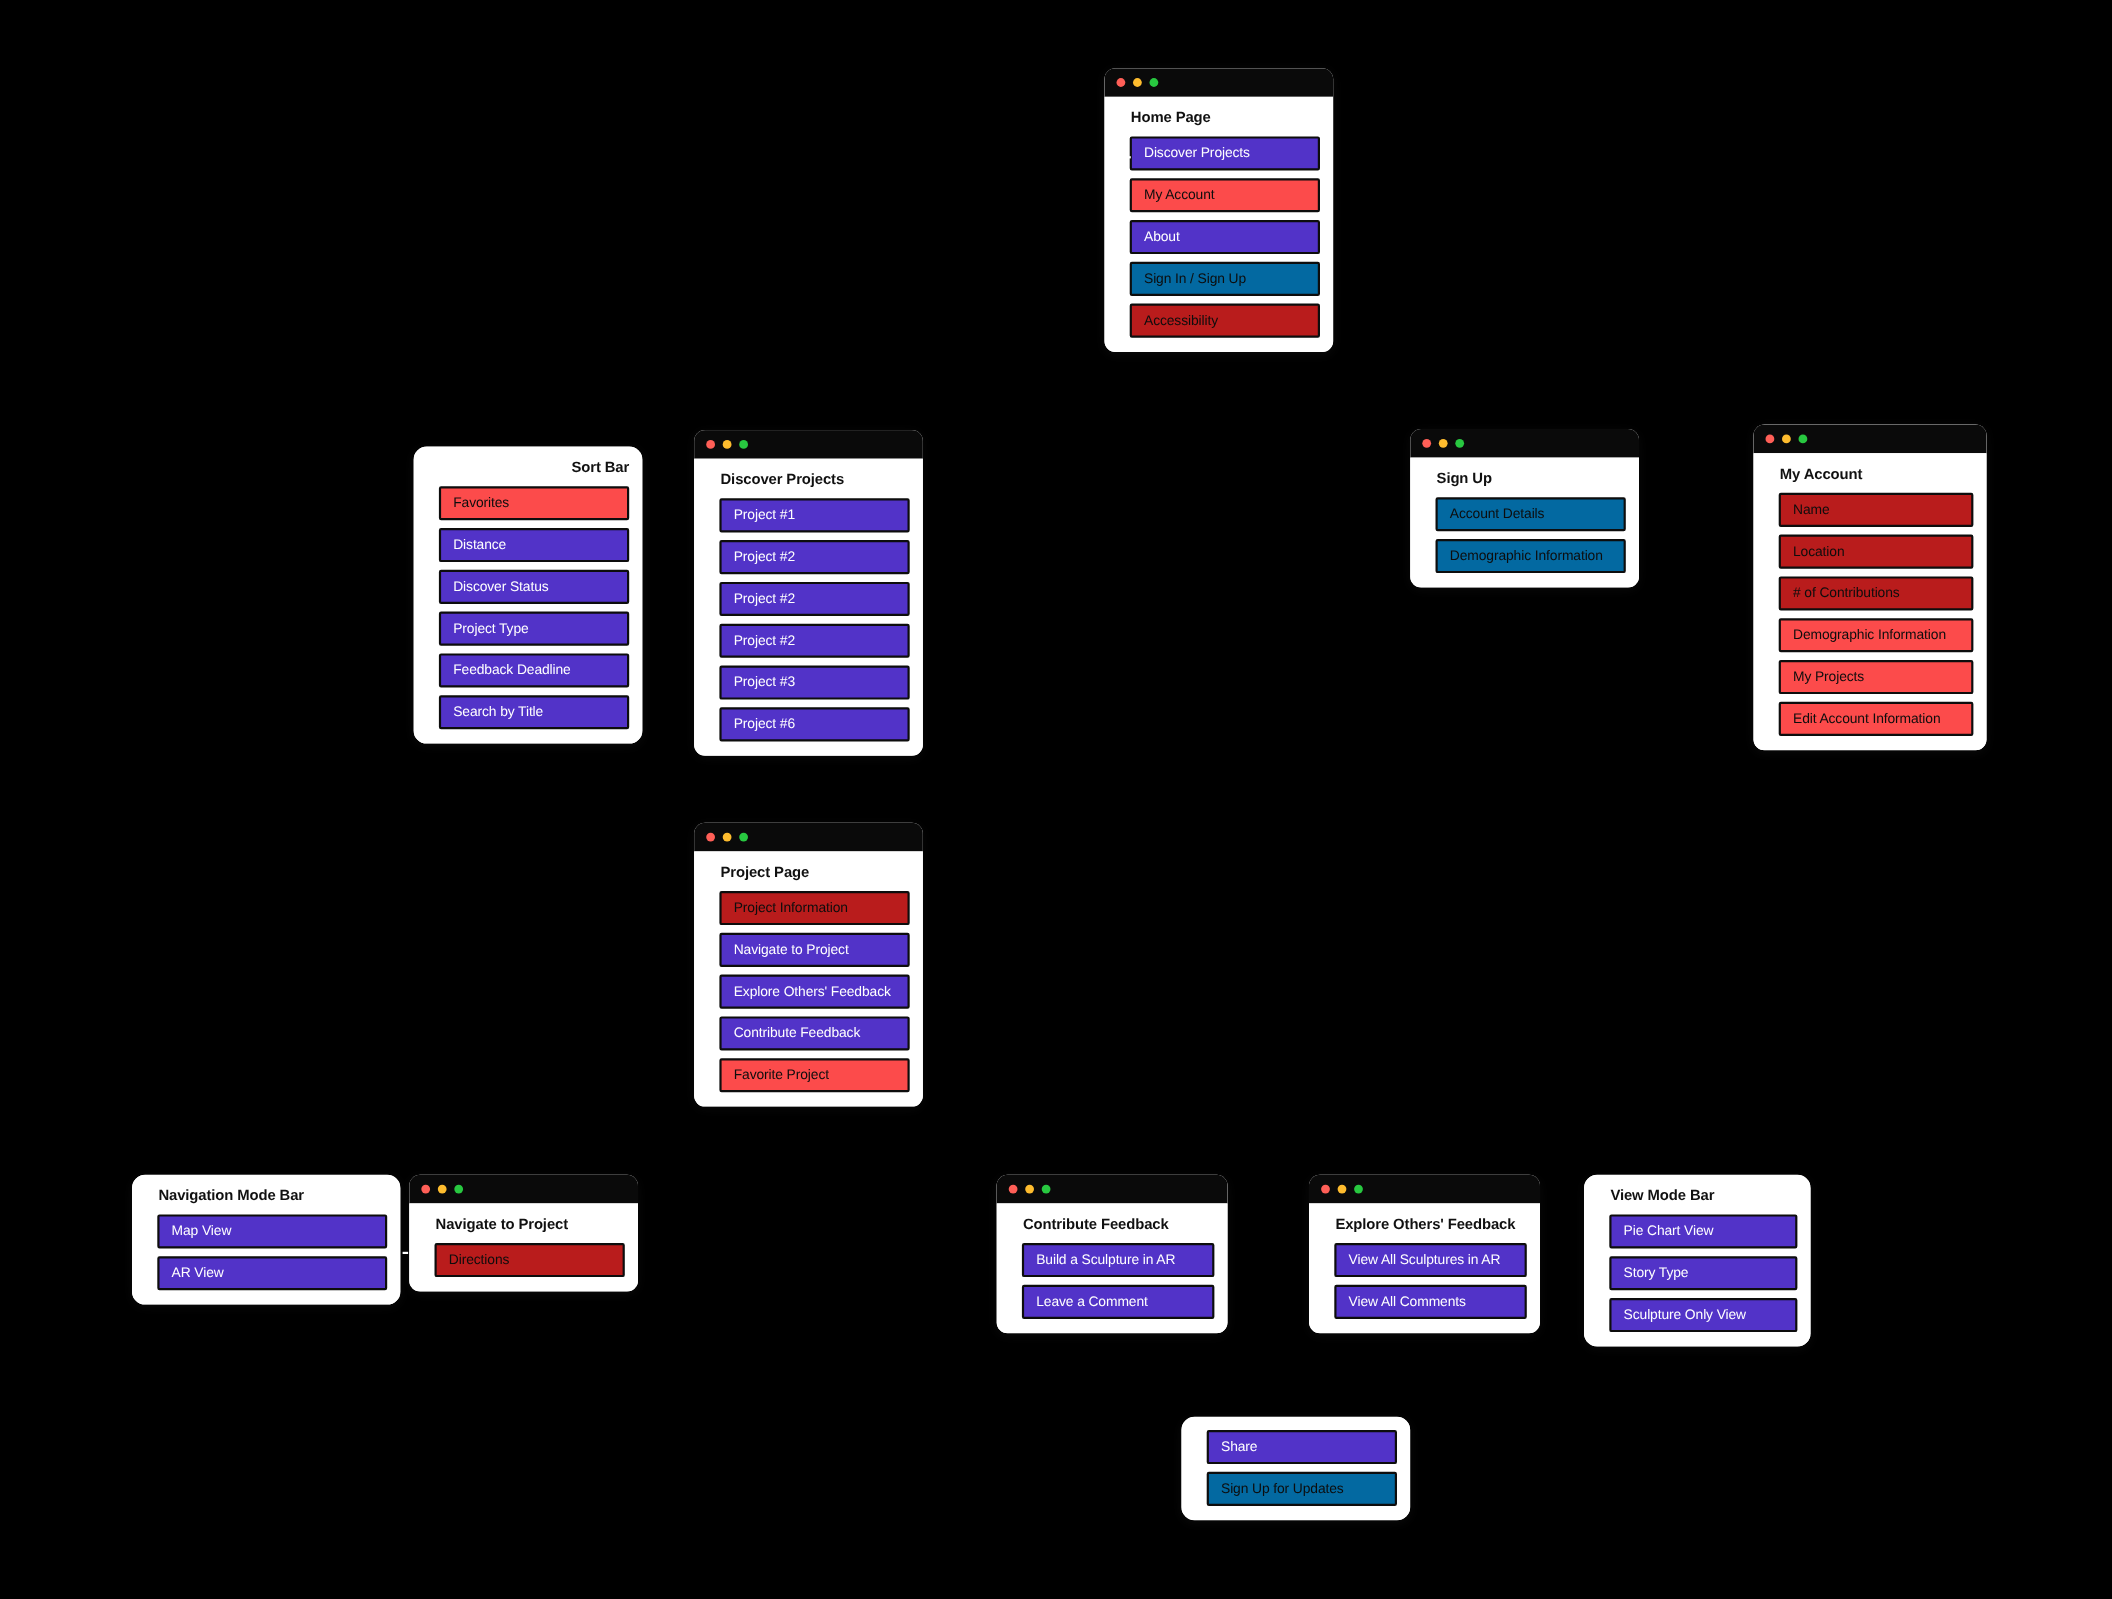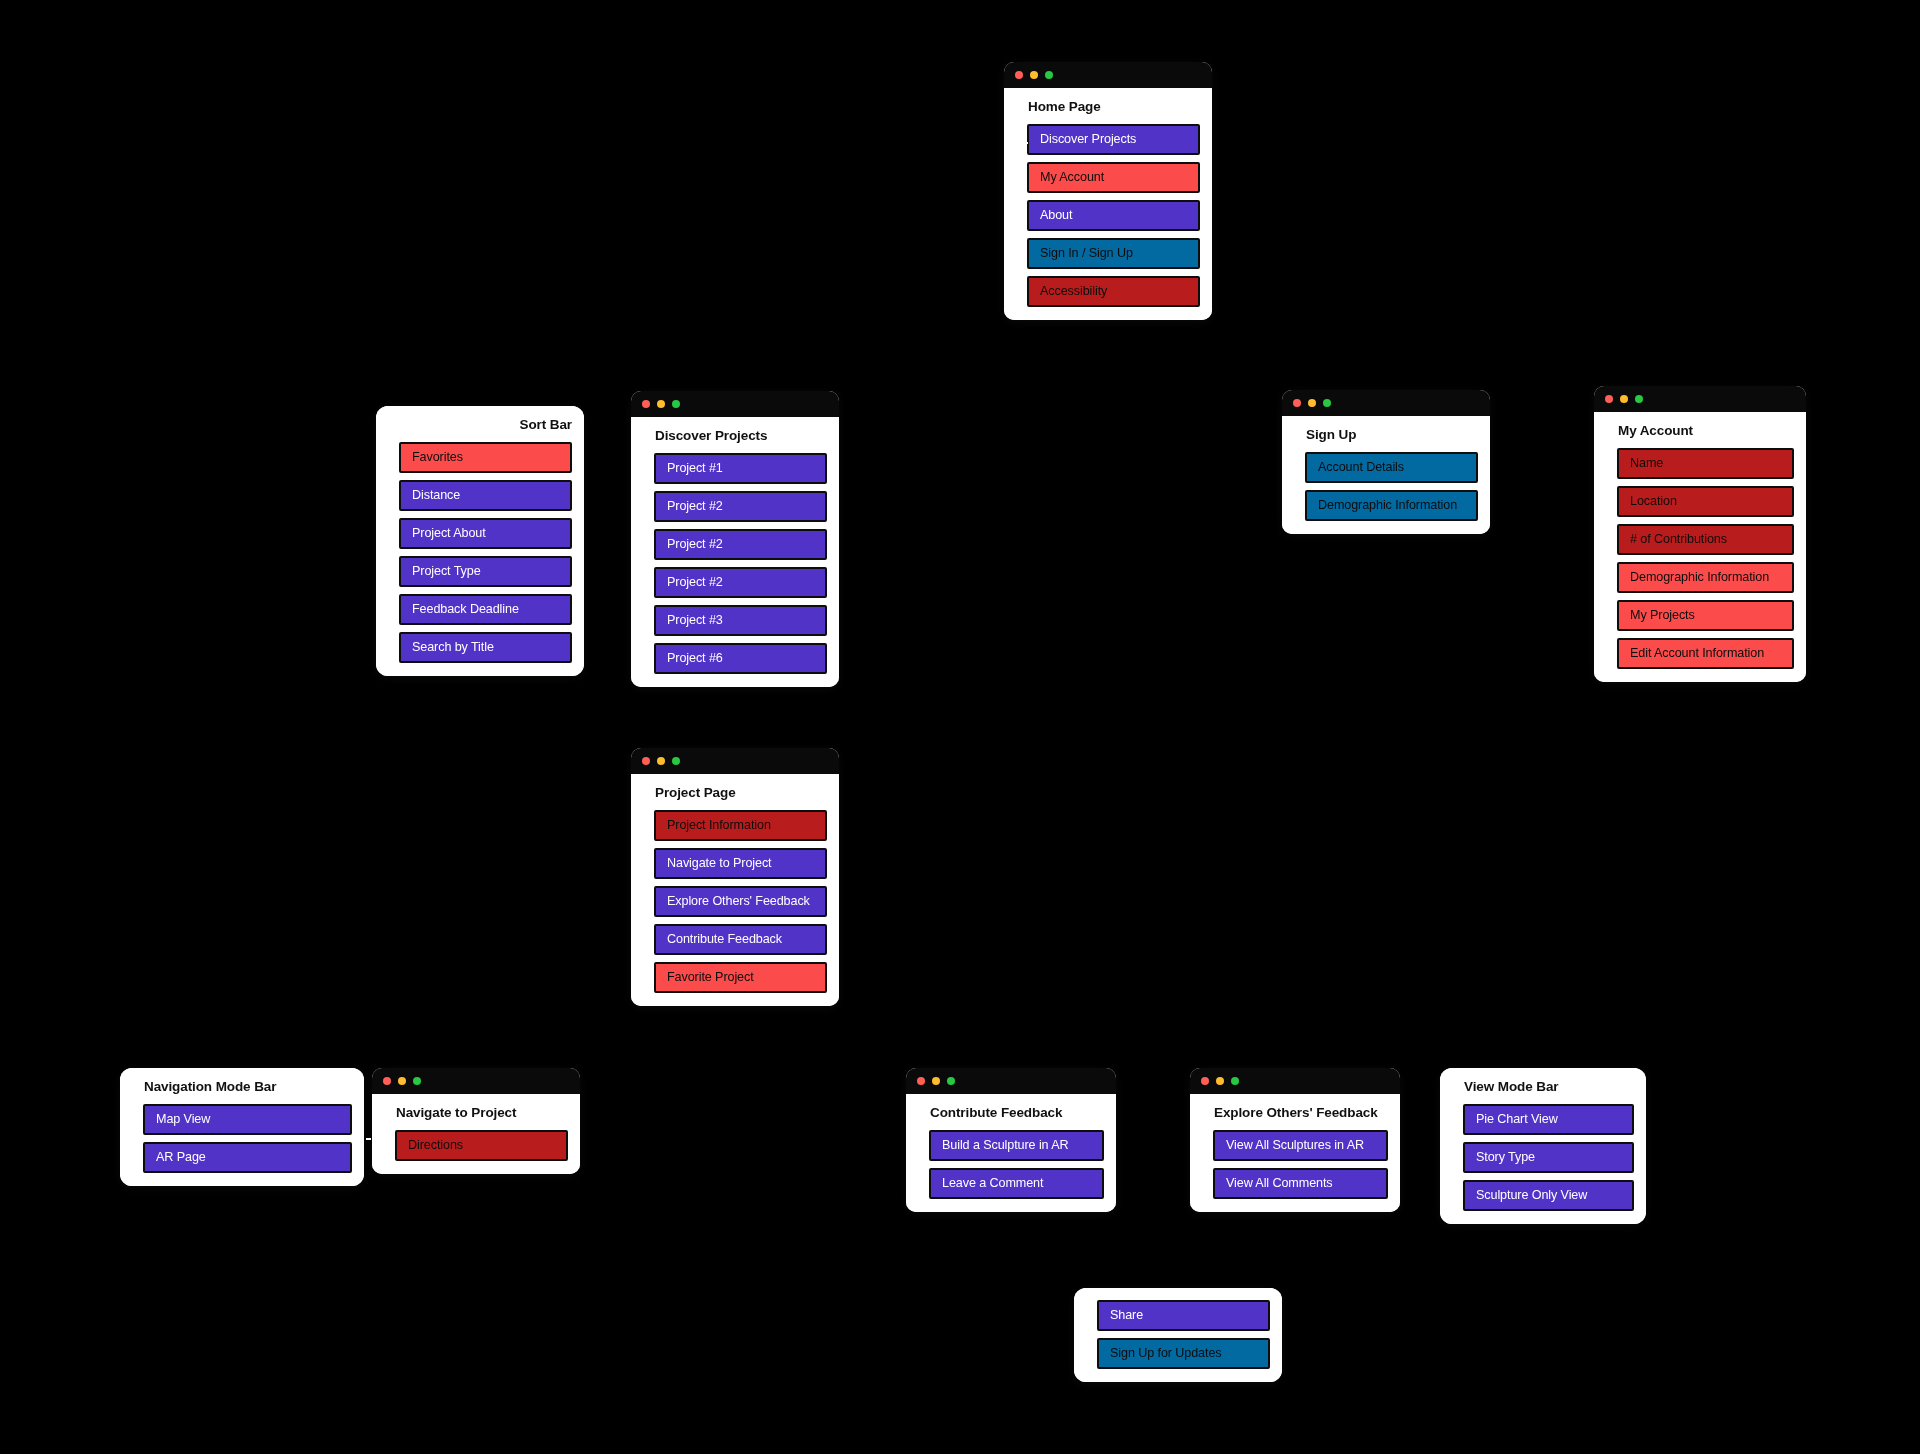--- a/index.html
+++ b/index.html
@@ -114,21 +114,21 @@
         <div class="btn purple">About</div>
         <div class="btn teal">Sign In / Sign Up</div>
         <div class="btn green">Accessibility</div>
       </div>
     </div>
     <div class="card" style="left: 376px; top: 406px; width: 208px; text-align: right;">
       <div class="card-body">
         <div class="card-title">Sort Bar</div>
         <div class="btn red">Favorites</div>
         <div class="btn purple">Distance</div>
-        <div class="btn purple">Project About</div>
+        <div class="btn purple">Discover Status</div>
         <div class="btn purple">Project Type</div>
         <div class="btn purple">Feedback Deadline</div>
         <div class="btn purple">Search by Title</div>
       </div>
     </div>
     <div class="card has-titlebar" style="left: 631px; top: 391px; width: 208px;">
       <div class="titlebar">
         <span class="dot red"></span>
         <span class="dot yellow"></span>
         <span class="dot green"></span>
@@ -183,21 +183,21 @@
         <div class="btn purple">Navigate to Project</div>
         <div class="btn purple">Explore Others' Feedback</div>
         <div class="btn purple">Contribute Feedback</div>
         <div class="btn red">Favorite Project</div>
       </div>
     </div>
     <div class="card" style="left: 120px; top: 1068px; width: 244px;">
       <div class="card-body">
         <div class="card-title">Navigation Mode Bar</div>
         <div class="btn purple">Map View</div>
-        <div class="btn purple">AR Page</div>
+        <div class="btn purple">AR View</div>
       </div>
     </div>
     <div class="card has-titlebar" style="left: 372px; top: 1068px; width: 208px;">
       <div class="titlebar">
         <span class="dot red"></span>
         <span class="dot yellow"></span>
         <span class="dot green"></span>
       </div>
       <div class="card-body">
         <div class="card-title">Navigate to Project</div>

